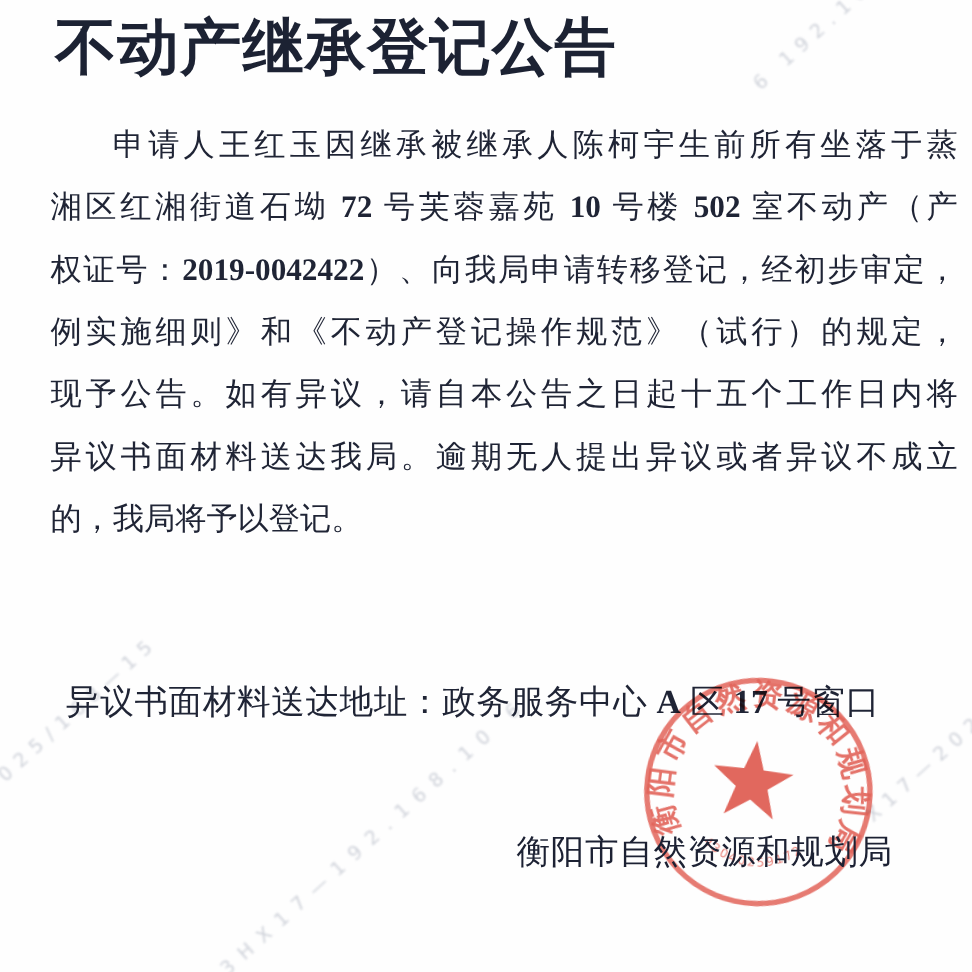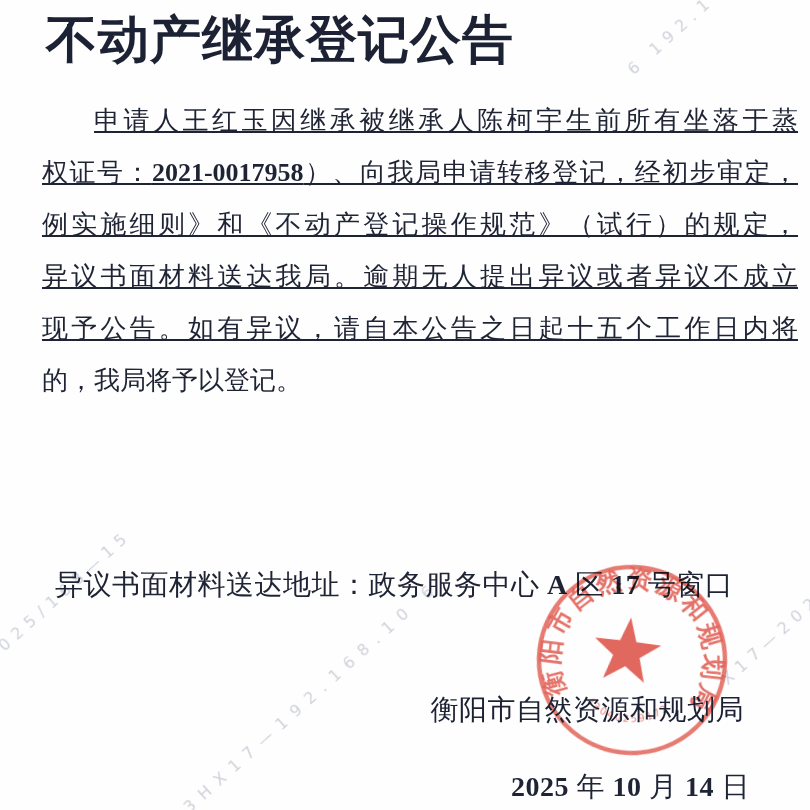--- a/index.html
+++ b/index.html
@@ -18,21 +18,21 @@
     font-size:51px;font-weight:700;letter-spacing:1px;
     color:#1c2233;
     padding-left:28px;
   }
   
   .body-text{
     position:absolute;left:42px;top:95px;width:756px;
     font-size:26px;line-height:52px;
   }
   .line{height:52px;word-break:break-all;overflow:hidden;}
-  .jl{text-align:justify;text-align-last:justify;text-decoration:underline;}
+  .jl{text-align:justify;text-align-last:justify;}
   .indent{text-indent:52px;}
   .seg b{font-weight:700;}
   
   .address-line{
     position:absolute;left:55px;top:538px;
     font-size:28px;letter-spacing:.5px;white-space:nowrap;margin-top:28px;
   }
   .contact-line{
     position:absolute;left:219px;top:616px;
     font-size:28px;letter-spacing:.5px;white-space:nowrap;
@@ -76,24 +76,25 @@
 
   <div class="wm wm0">6 192.168.1</div>
   <div class="wm wm1">X17—2025/1</div>
   <div class="wm wm2">2025/168—15</div>
   <div class="wm wm3">3HX17—192.168.10 6</div>
 
   <div class="title">不动产继承登记公告</div>
 
   <div class="body-text">
     <div class="line jl indent seg"><span>申请人王红玉因继承被继承人陈柯宇生前所有坐落于蒸</span></div>
-    <div class="line jl seg"><span>权证号：</span><b>2021-0017958</b><span>）、向我局申请转移登记，经初步审定，</span></div>
+    <div class="line jl seg"><span>湘区红湘街道石坳 </span><b>72</b><span> 号芙蓉嘉苑 </span><b>10</b><span> 号楼 </span><b>502</b><span> 室不动产（产</span></div>
+    <div class="line jl seg"><span>权证号：</span><b>2019-0042422</b><span>）、向我局申请转移登记，经初步审定，</span></div>
     <div class="line jl seg"><span>例实施细则》和《不动产登记操作规范》（试行）的规定，</span></div>
+    <div class="line jl seg"><span>现予公告。如有异议，请自本公告之日起十五个工作日内将</span></div>
     <div class="line jl seg"><span>异议书面材料送达我局。逾期无人提出异议或者异议不成立</span></div>
-    <div class="line jl seg"><span>现予公告。如有异议，请自本公告之日起十五个工作日内将</span></div>
     <div class="line seg"><span>的，我局将予以登记。</span></div>
   </div>
 
   <div class="address-line seg"><span>异议书面材料送达地址：政务服务中心 </span><b>A</b><span> 区 </span><b>17</b><span> 号窗口</span></div>
 
 
   <svg class="seal" viewBox="0 0 200 200">
     <circle cx="100" cy="100" r="93" fill="none" stroke="#e0564b" stroke-width="4.5" opacity="0.85"></circle>
     <path id="sealArc" d="M 40.2 141.9 A 73 73 0 1 1 159.8 141.9" fill="none"></path>
     <path id="sealCode" d="M 52.5 139.9 A 62 62 0 0 0 147.5 139.9" fill="none"></path>
@@ -101,15 +102,14 @@
       <textPath href="#sealArc" startOffset="2">衡阳市自然资源和规划局</textPath>
     </text>
     <text font-size="10" fill="#e0564b" letter-spacing="2" opacity="0.8" font-family="DejaVu Sans, Liberation Sans, sans-serif">
       <textPath href="#sealCode" startOffset="10">43040259172</textPath>
     </text>
     <polygon fill="#dc4c40" opacity="0.92" points="94,58 102.2,81.7 127.3,82.2 107.3,97.3 114.6,121.3 94,107 73.4,121.3 80.7,97.3 60.7,82.2 85.8,81.7"></polygon>
   </svg>
 
   <div class="signature">衡阳市自然资源和规划局</div>
 
-  <div class="date-line seg"><b>2025</b><span> 年 </span><b>10</b><span> 月 </span><b>14</b><span> 日</span></div>
 
 </div>
 
 </body></html>

